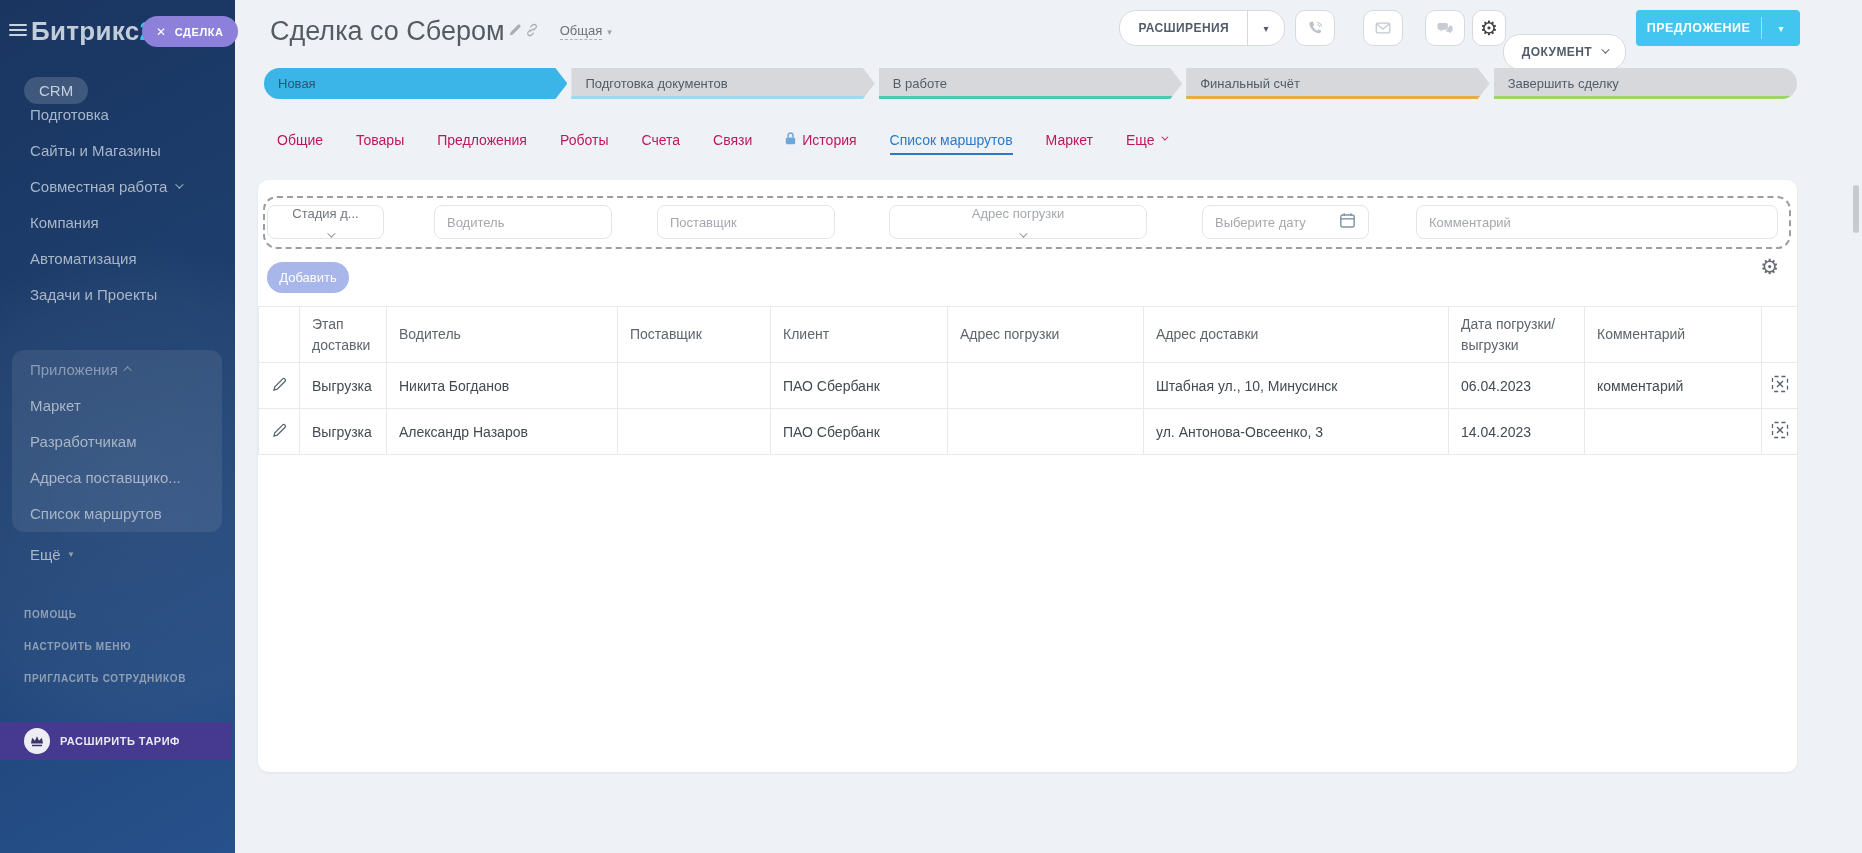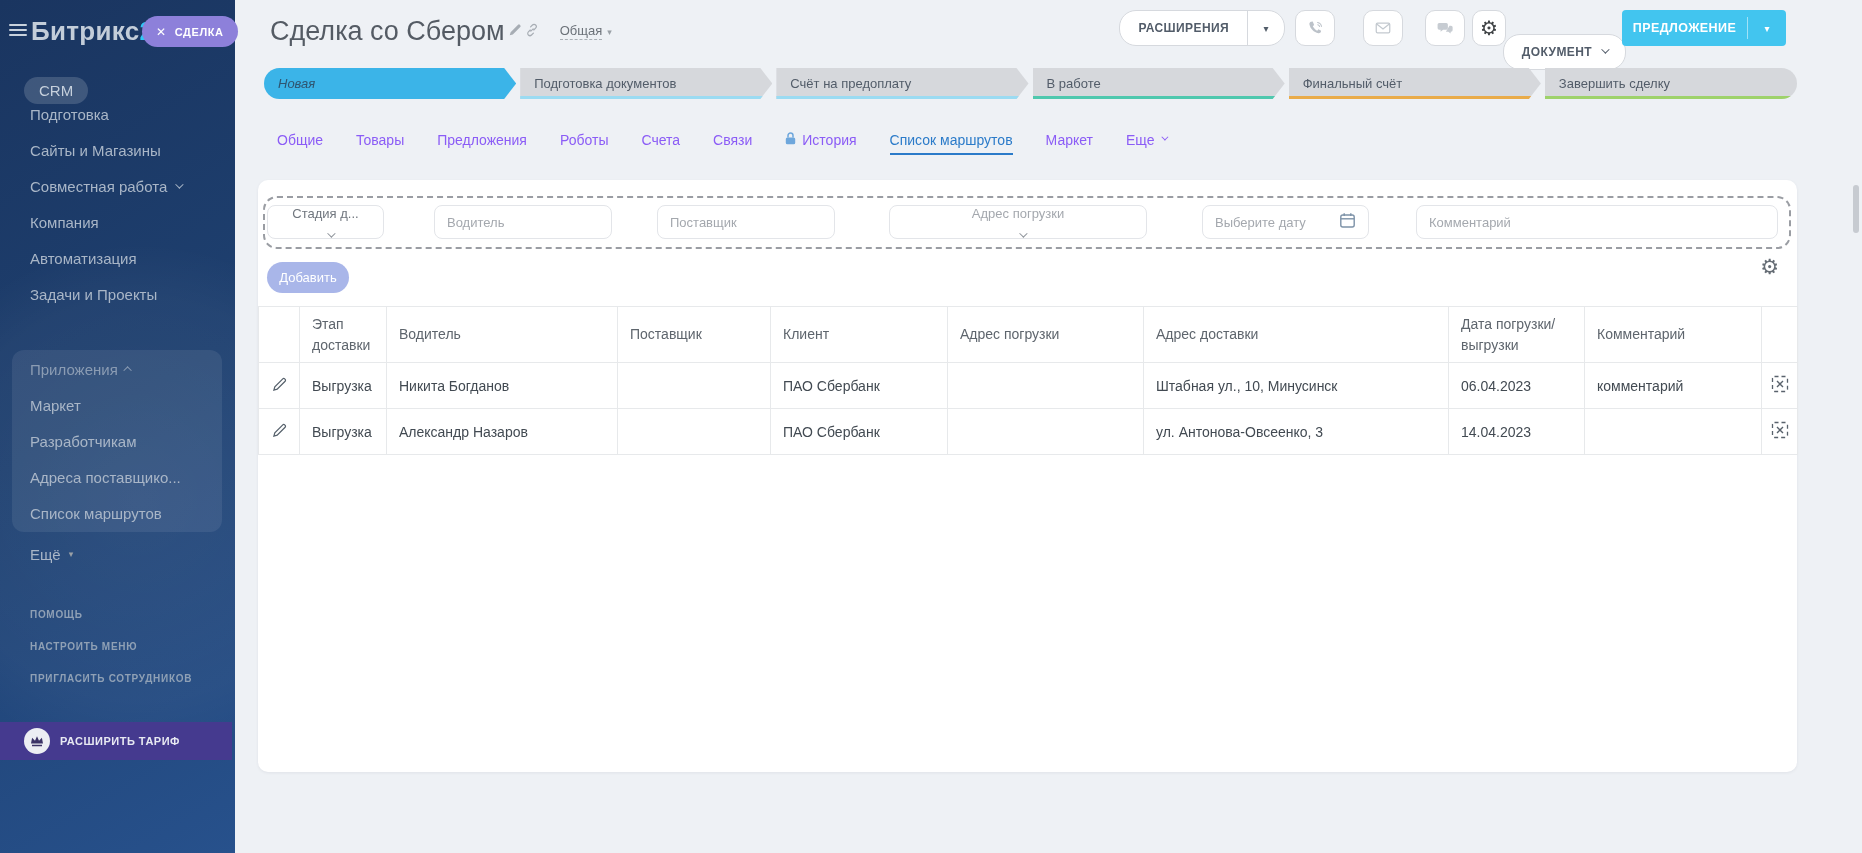--- a/index.html
+++ b/index.html
@@ -47,21 +47,21 @@
     background:rgba(255,255,255,0.08); border-radius:12px; padding:1px 0;
   }
   .apps-group .side-item { padding-left:18px; }
   .apps-group .side-item.dim { color:#8b9cb3; }
   .side-more { position:absolute; left:0; top:536px; }
   .chev { display:inline-block; width:6px; height:6px; border-right:1.5px solid currentColor; border-bottom:1.5px solid currentColor; }
   .chev.down { transform:rotate(45deg) translateY(-2px); }
   .chev.up { transform:rotate(-135deg) translateY(-2px); }
   .side-footer { position:absolute; left:0; top:598px; width:235px; }
   .side-flink {
-    height:32px; display:flex; align-items:center; padding-left:30px;
+    height:32px; display:flex; align-items:center; padding-left:24px;
     color:#8fa0b5; font-size:10px; font-weight:bold; letter-spacing:0.7px; cursor:pointer; white-space:nowrap;
   }
   .upgrade {
     position:absolute; left:0; top:722px; width:232px; height:38px;
     background:#453a8f; display:flex; align-items:center; gap:10px; padding-left:24px; cursor:pointer;
   }
   .upgrade .circ { width:26px; height:26px; border-radius:50%; background:#eceef3; display:flex; align-items:center; justify-content:center; }
   .upgrade .lbl { color:#e7e9f2; font-size:11px; font-weight:bold; letter-spacing:0.5px; }
   
   .title-row { position:absolute; left:270px; top:16px; display:flex; align-items:center; gap:3px; }
@@ -74,40 +74,40 @@
     display:flex; align-items:center; justify-content:center; cursor:pointer; color:#525c69;
   }
   .hbtn.split { border-radius:17px; padding:0; }
   .hbtn .seg { padding:0 18px; height:100%; display:flex; align-items:center; font-size:12px; font-weight:bold; letter-spacing:0.4px; }
   .hbtn .divider { width:1px; height:100%; background:#d6d9de; }
   .hbtn .caret-seg { width:36px; height:100%; display:flex; align-items:center; justify-content:center; font-size:10px; color:#525c69; }
   .hbtn.iconbtn { width:40px; border-radius:10px; }
   .hbtn.gearbtn { width:34px; border-radius:10px; font-size:20px; color:#3f4245; }
   .hbtn.docbtn { border-radius:17px; gap:9px; padding:0 18px; font-size:12px; font-weight:bold; letter-spacing:0.4px; }
   .proposal {
-    position:absolute; top:10px; right:76px; width:164px; height:36px; background:#42c5ef;
+    position:absolute; top:10px; right:62px; width:164px; height:36px; background:#42c5ef;
     border-radius:4px; display:flex; align-items:center; color:#fff; cursor:pointer;
   }
   .proposal .seg { flex:1; display:flex; align-items:center; justify-content:center; font-size:12.5px; font-weight:bold; letter-spacing:0.4px; }
   .proposal .divider { width:1px; height:22px; background:rgba(255,255,255,0.5); }
   .proposal .caret-seg { width:38px; display:flex; align-items:center; justify-content:center; font-size:10px; }
   
   .stages { position:absolute; left:264px; top:68px; width:1533px; height:31px; display:flex; gap:4px; }
   .stage {
     flex:1; position:relative; background:#d6d8dc;
     clip-path:polygon(0 0, calc(100% - 12px) 0, 100% 50%, calc(100% - 12px) 100%, 0 100%);
     display:flex; align-items:center; padding-left:14px; font-size:13px; color:#525c69; cursor:pointer;
     white-space:nowrap; overflow:hidden;
   }
-  .stage.first { border-radius:16px 0 0 16px; color:#2f5570;font-style:italic; }
+  .stage.first { border-radius:16px 0 0 16px; color:#2f5570; }
   .stage.last { clip-path:none; border-radius:0 16px 16px 0; }
   .stage-u { position:absolute; left:0; right:0; bottom:0; height:3px; }
   
   .tabs { position:absolute; left:277px; top:125px; height:30px; display:flex; gap:33px; align-items:center; }
-  .tab { position:relative; height:30px; display:flex; align-items:center; gap:6px; font-size:14px; color:#8b5cf6; cursor:pointer; white-space:nowrap; }
+  .tab { position:relative; height:30px; display:flex; align-items:center; gap:6px; font-size:14px; color:#be185d; cursor:pointer; white-space:nowrap; }
   .tab.active { color:#2b7bc9; }
   .tab.active::after { content:""; position:absolute; left:0; right:0; bottom:0; height:2px; background:#2b7bc9; }
   .tab .chev { width:5px; height:5px; margin-top:-3px; }
   
   .card {
     position:absolute; left:258px; top:180px; width:1539px; height:592px;
     background:#fff; border-radius:10px; box-shadow:0 1px 3px rgba(60,70,90,0.08);
   }
   .filter-box { position:absolute; left:5px; top:16px; width:1528px; height:53px; border:2px dashed #9a9da3; border-radius:14px; }
   .ffield {
@@ -266,24 +266,20 @@
   <span class="divider"></span>
   <span class="caret-seg">▾</span>
 </div>
 
 <div class="stages">
   <div class="stage first" style="background: rgb(59, 180, 232);">
     <span>Новая</span>
   </div>
   <div class="stage">
     <span>Подготовка документов</span>
-    <span class="stage-u" style="background: rgb(155, 219, 242);"></span>
-  </div>
-  <div class="stage">
-    <span>Счёт на предоплату</span>
     <span class="stage-u" style="background: rgb(155, 219, 242);"></span>
   </div>
   <div class="stage">
     <span>В работе</span>
     <span class="stage-u" style="background: rgb(79, 200, 174);"></span>
   </div>
   <div class="stage">
     <span>Финальный счёт</span>
     <span class="stage-u" style="background: rgb(233, 171, 73);"></span>
   </div>

